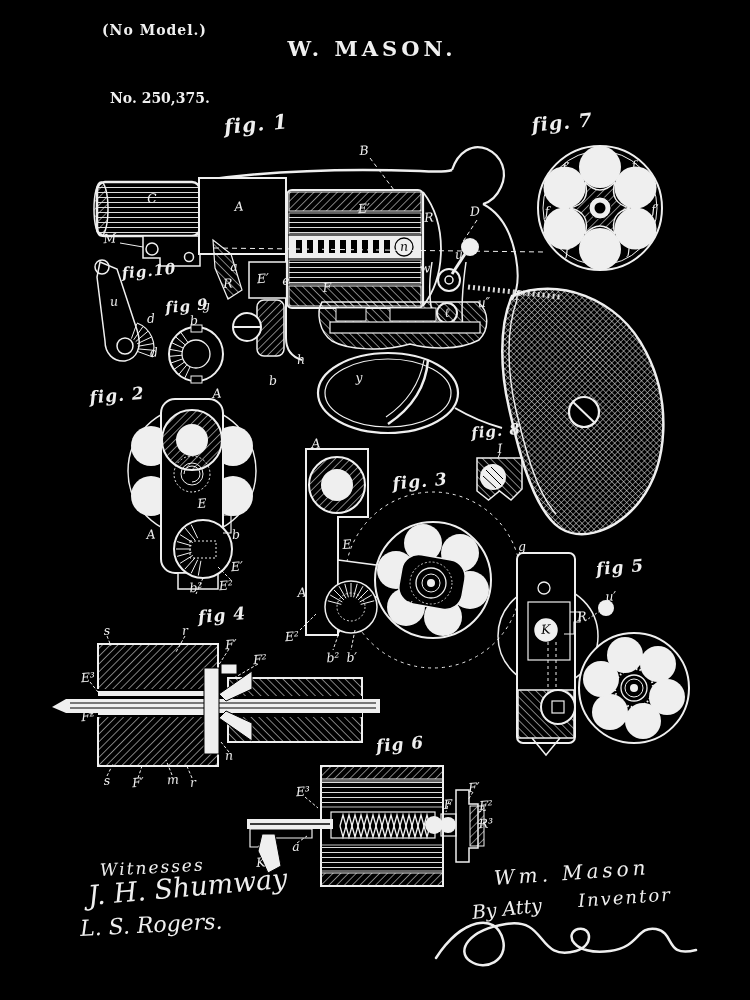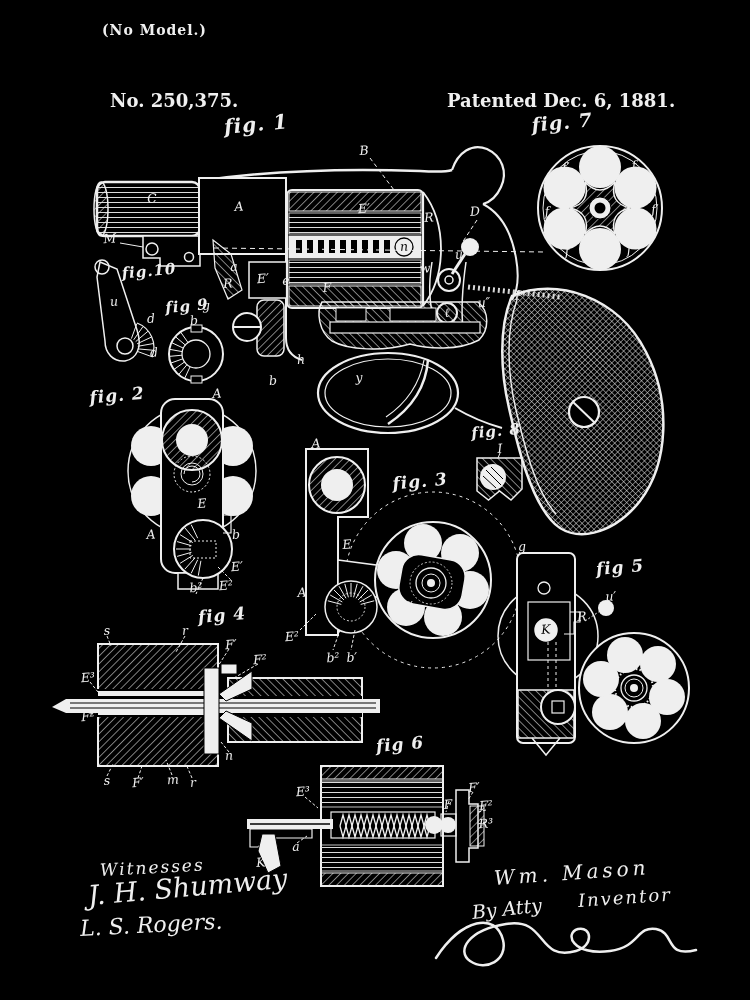--- a/index.html
+++ b/index.html
@@ -3,43 +3,43 @@
 <meta charset="utf-8">
 <style>
   html,body{margin:0;padding:0;background:#000;}
   .page{position:relative;width:734px;height:1000px;background:#000;overflow:hidden;
         font-family:"DejaVu Serif", serif;color:#f2f2f2;}
   .abs{position:absolute;white-space:nowrap;}
   .hdr{font-weight:bold;color:#f0f0f0;}
   #no-model{left:102px;top:22px;font-size:14px;letter-spacing:1px;}
   #inv-head{left:50%;top:36px;transform:translateX(-47%);font-size:21px;letter-spacing:4px;}
   #pat-title{left:50%;top:70px;transform:translateX(-49%);font-size:14px;letter-spacing:2px;}
-  #pat-no{left:110px;top:90px;font-size:18px;}
+  #pat-no{left:110px;top:90px;font-size:14px;}
   #pat-date{left:447px;top:90px;font-size:18px;}
   .figlabel{position:absolute;transform:translate(-50%,-50%) rotate(-5deg);
             font-style:italic;font-weight:bold;color:#efefef;letter-spacing:1px;}
   .plabel{position:absolute;transform:translate(-50%,-50%) rotate(-4deg);
           font-style:italic;font-size:12.5px;color:#efefef;line-height:1;}
   .sig{position:absolute;font-style:italic;color:#efefef;transform-origin:left center;}
   #sig-witness-head{left:100px;top:860px;font-size:17px;letter-spacing:2px;transform:rotate(-3deg);}
   #sig-witness1{left:88px;top:880px;font-size:27px;transform:rotate(-5deg);}
   #sig-witness2{left:80px;top:916px;font-size:22px;transform:rotate(-3deg);}
   #sig-inventor{left:494px;top:866px;font-size:20px;letter-spacing:4px;transform:rotate(-4deg);}
   #sig-role{left:578px;top:890px;font-size:18px;letter-spacing:2px;transform:rotate(-4deg);}
   #sig-byatty{left:472px;top:901px;font-size:19px;transform:rotate(-6deg);}
   svg{position:absolute;left:0;top:0;}
 </style>
 </head>
 <body style="background: rgb(0, 0, 0);">
 
 <div class="page">
 
   <span class="abs hdr" id="no-model">(No Model.)</span>
+  <span class="abs hdr" id="inv-head">W. MASON.</span>
   <span class="abs hdr" id="pat-no">No. 250,375.</span>
-  <span class="abs hdr" id="pat-date">Patented Dec. 6, 1881.</span>
 
   <svg width="750" height="1000" viewBox="0 0 750 1000">
     <defs>
       <pattern id="h1" width="5.5" height="5.5" patternUnits="userSpaceOnUse" patternTransform="rotate(45)">
         <line x1="0" y1="0" x2="0" y2="5.5" stroke="#e8e8e8" stroke-width="1.1"></line>
       </pattern>
       <pattern id="h2" width="5.5" height="5.5" patternUnits="userSpaceOnUse" patternTransform="rotate(-45)">
         <line x1="0" y1="0" x2="0" y2="5.5" stroke="#e8e8e8" stroke-width="1.1"></line>
       </pattern>
       <pattern id="hl" width="8" height="5" patternUnits="userSpaceOnUse">

